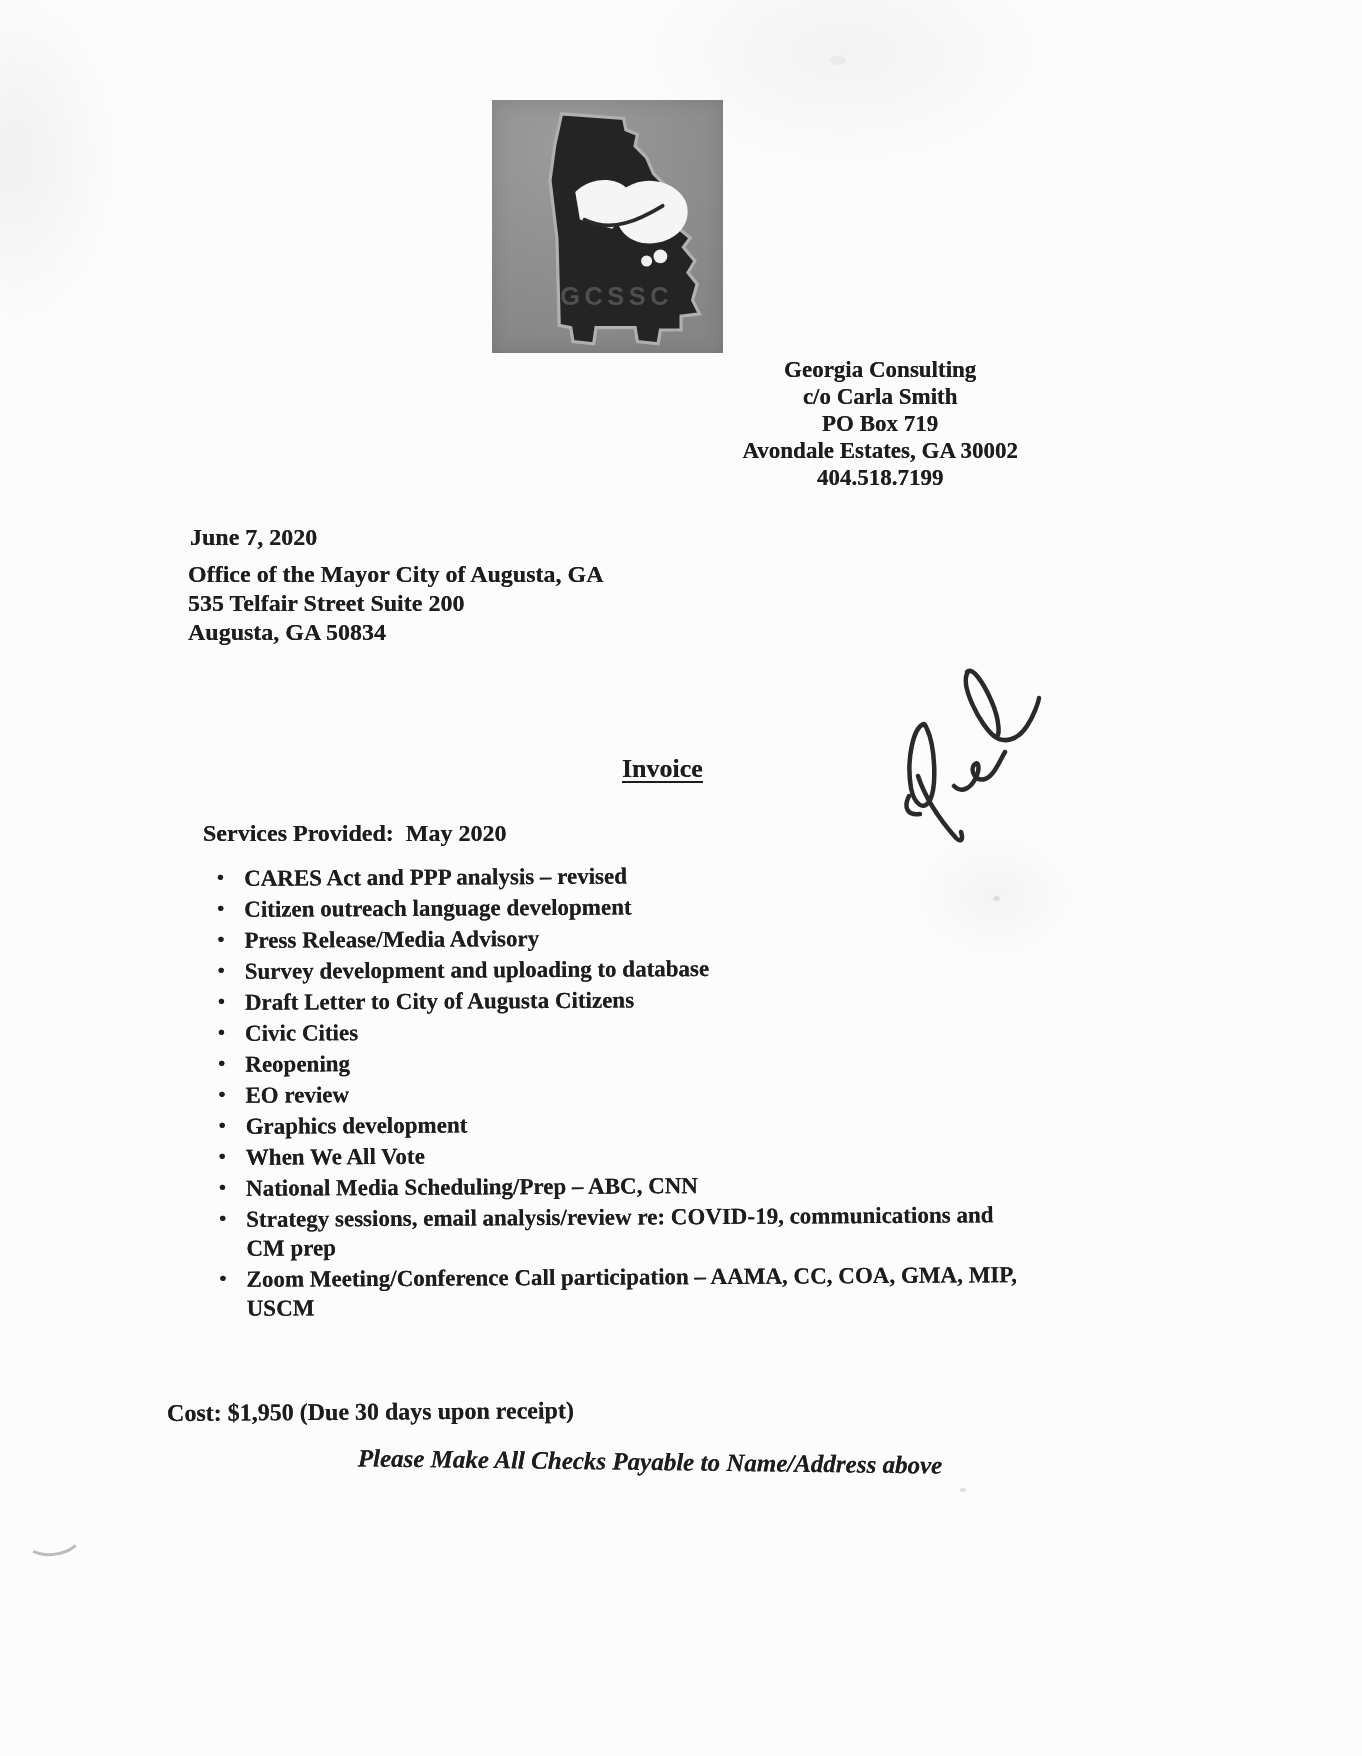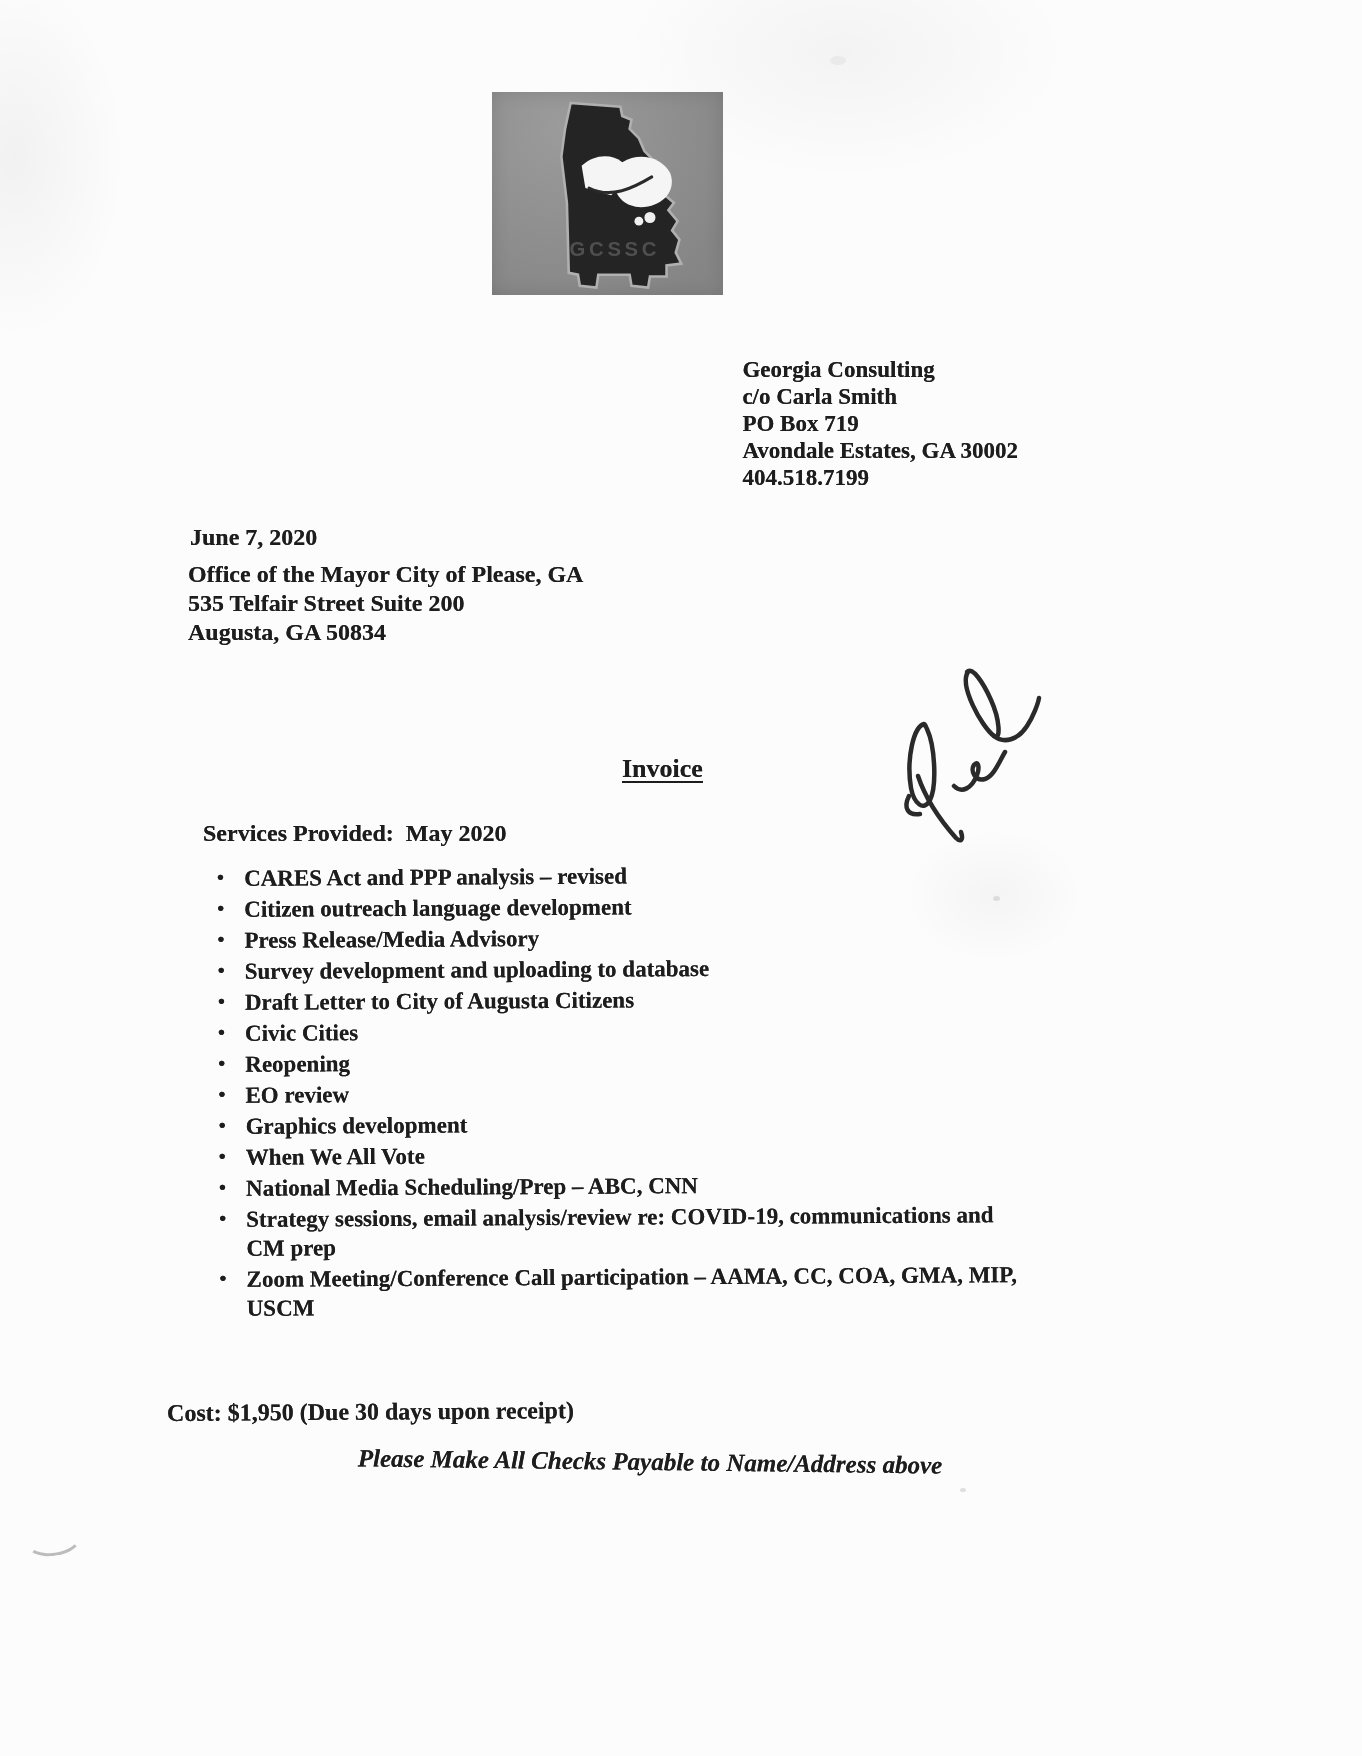--- a/index.html
+++ b/index.html
@@ -14,30 +14,30 @@
       #fcfcfc;
     overflow:hidden;
     font-family:"Liberation Serif","DejaVu Serif",serif;
     color:#1d1d1d;
     font-weight:bold;
   }
   .ink{ text-shadow:0 0 0.5px rgba(20,20,20,0.8); }
 
   
   .logo-box{
-    position:absolute; left:492px; top:92px; width:231px; height:203px;
+    position:absolute; left:492px; top:100px; width:231px; height:253px;
     background:radial-gradient(circle at 30% 18%, #9b9b9b, #858585 85%);
     box-shadow:inset 0 0 18px rgba(0,0,0,0.12);
   }
   .logo-box svg{ position:absolute; left:0; top:0; width:100%; height:100%; }
 
   
   .sender{
     position:absolute; top:356px; right:344px;
-    text-align:left; font-size:23px; line-height:27px;
+    text-align:center; font-size:23px; line-height:27px;
   }
 
   
   .date-line{ position:absolute; left:190px; top:524px; font-size:24px; }
   .recipient{ position:absolute; left:188px; top:560px; font-size:24px; line-height:29px; }
 
   
   .invoice-title{
     position:absolute; left:622px; top:754px; font-size:26px;
     text-decoration:underline; text-decoration-thickness:2px; text-underline-offset:4px;
@@ -112,21 +112,21 @@
     <div>Georgia Consulting</div>
     <div>c/o Carla Smith</div>
     <div>PO Box 719</div>
     <div>Avondale Estates, GA 30002</div>
     <div>404.518.7199</div>
   </div>
 
   <div class="date-line ink">June 7, 2020</div>
 
   <div class="recipient ink">
-    <div>Office of the Mayor City of Please, GA</div>
+    <div>Office of the Mayor City of Augusta, GA</div>
     <div>535 Telfair Street Suite 200</div>
     <div>Augusta, GA 50834</div>
   </div>
 
   <div class="invoice-title ink">Invoice</div>
 
   <div class="stamp">
     <span class="sr-only">Paid</span>
     <svg viewBox="0 0 250 250" fill="none" stroke="#2a2a2a" stroke-width="4.5" stroke-linecap="round">
       <path d="M 76 96 C 66 98, 58 130, 63 160 C 66 176, 76 184, 82 172 C 89 158, 87 118, 79 101 C 77 96, 76 95, 75 97"></path>

